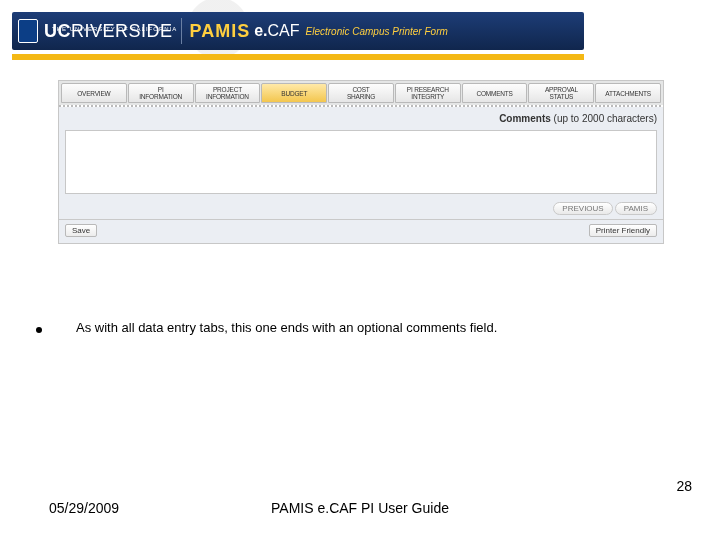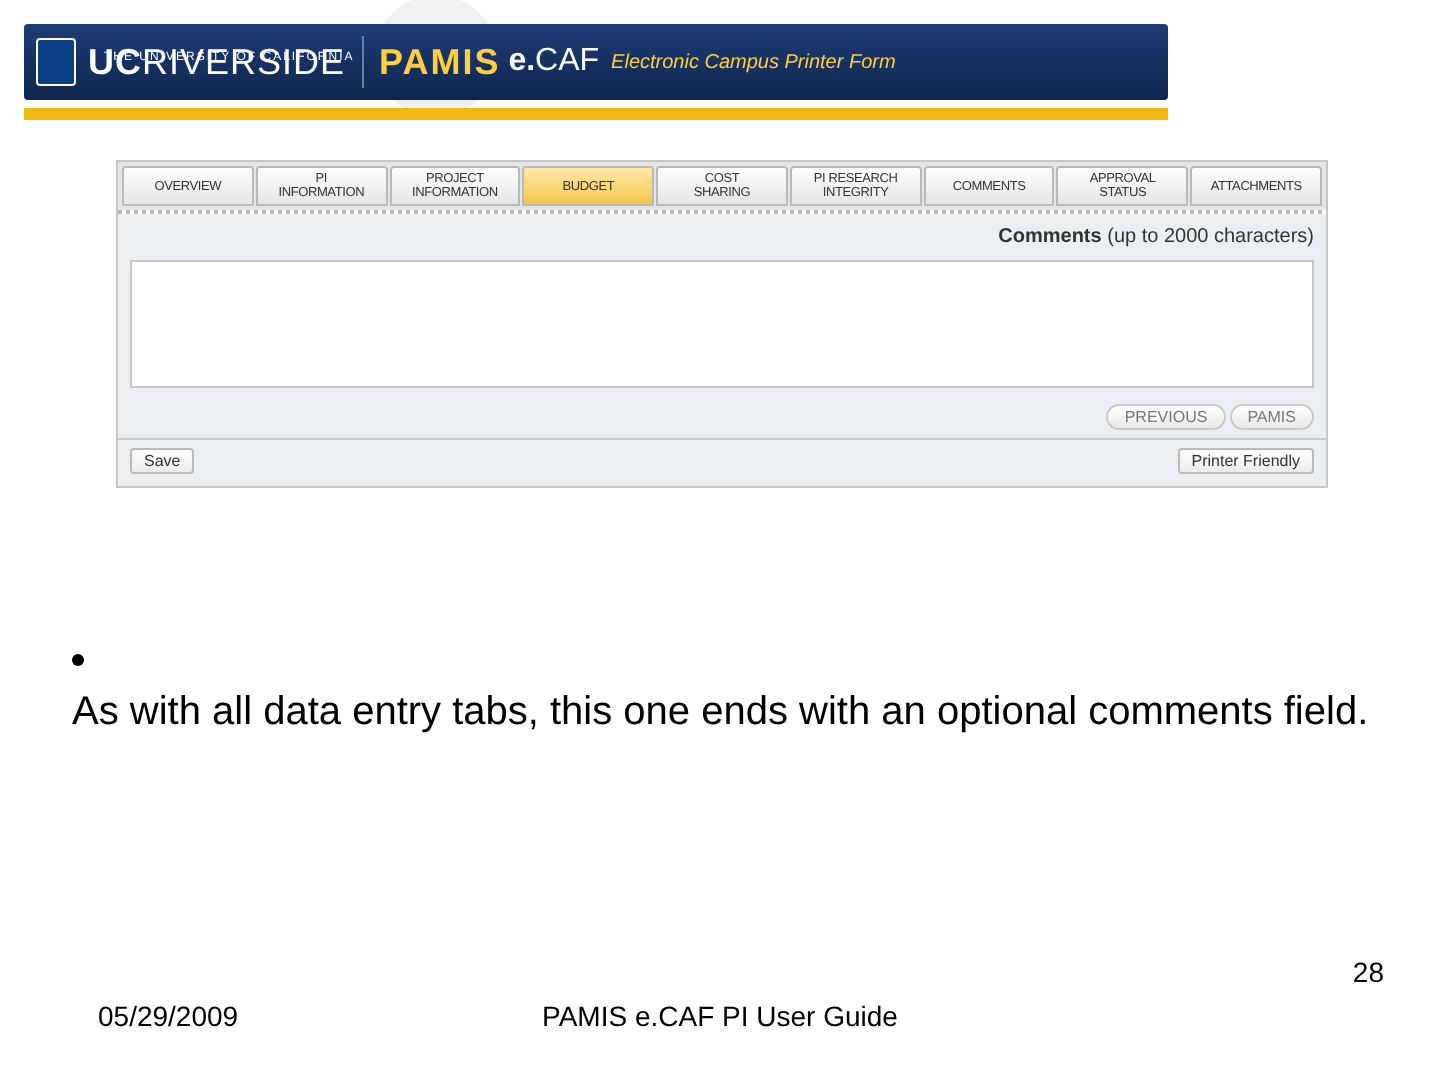--- a/index.html
+++ b/index.html
@@ -64,21 +64,21 @@
     font-size:8px;color:#777;background:linear-gradient(#fff,#e9e9e9);
     border:1px solid #c9c9c9;border-radius:8px;padding:1px 8px;
   }
   .sep{height:1px;background:#c9c9c9;margin:0 0 4px;}
   .bbtns{display:flex;gap:4px;padding:0 6px 6px;justify-content:space-between;}
   .btn{
     font-size:8px;background:linear-gradient(#fff,#ececec);
     border:1px solid #b9b9b9;border-radius:2px;padding:1px 6px;
   }
   
-  .bullet{position:absolute;left:36px;top:320px;right:30px;display:flex;gap:12px;font-size:20px;flex-direction:column;}
+  .bullet{position:absolute;left:36px;top:320px;right:30px;display:flex;gap:34px;font-size:13px;}
   .bullet .dot{width:6px;height:6px;border-radius:50%;background:#000;margin-top:7px;flex:0 0 auto;}
   
   .pgnum{position:absolute;right:28px;bottom:46px;font-size:14px;}
   .fdate{position:absolute;left:49px;bottom:24px;font-size:14px;}
   .ftitle{position:absolute;left:0;right:0;bottom:24px;text-align:center;font-size:14px;margin-top:27px;}
 </style>
 </head>
 <body>
 
 <div class="hdr">

